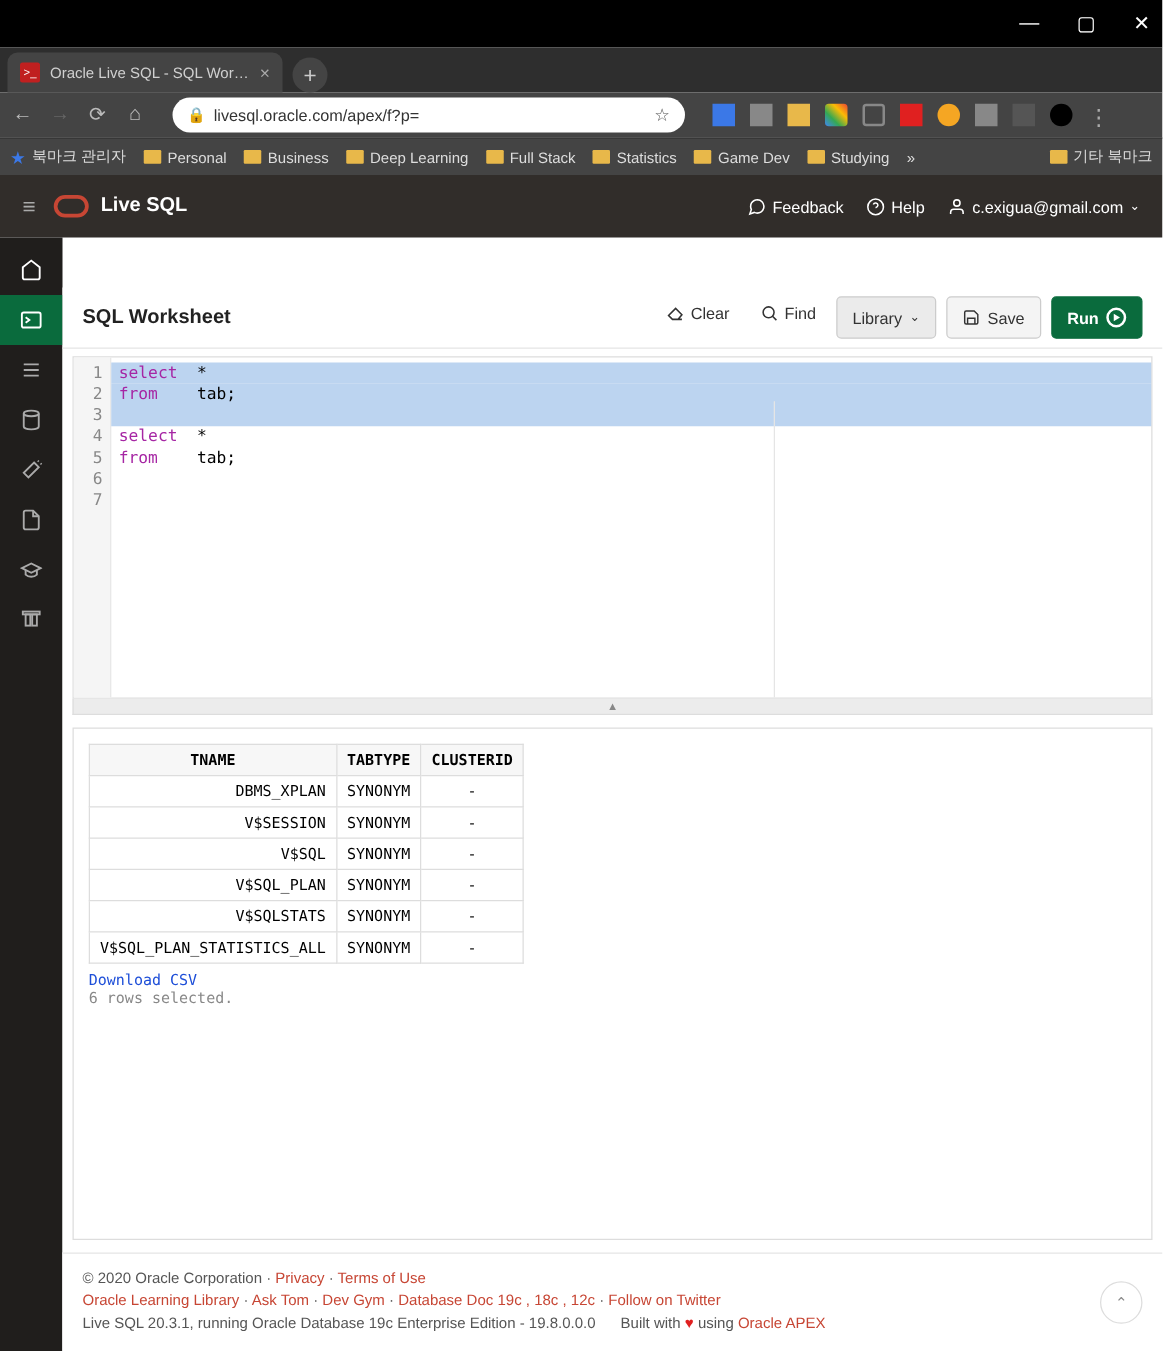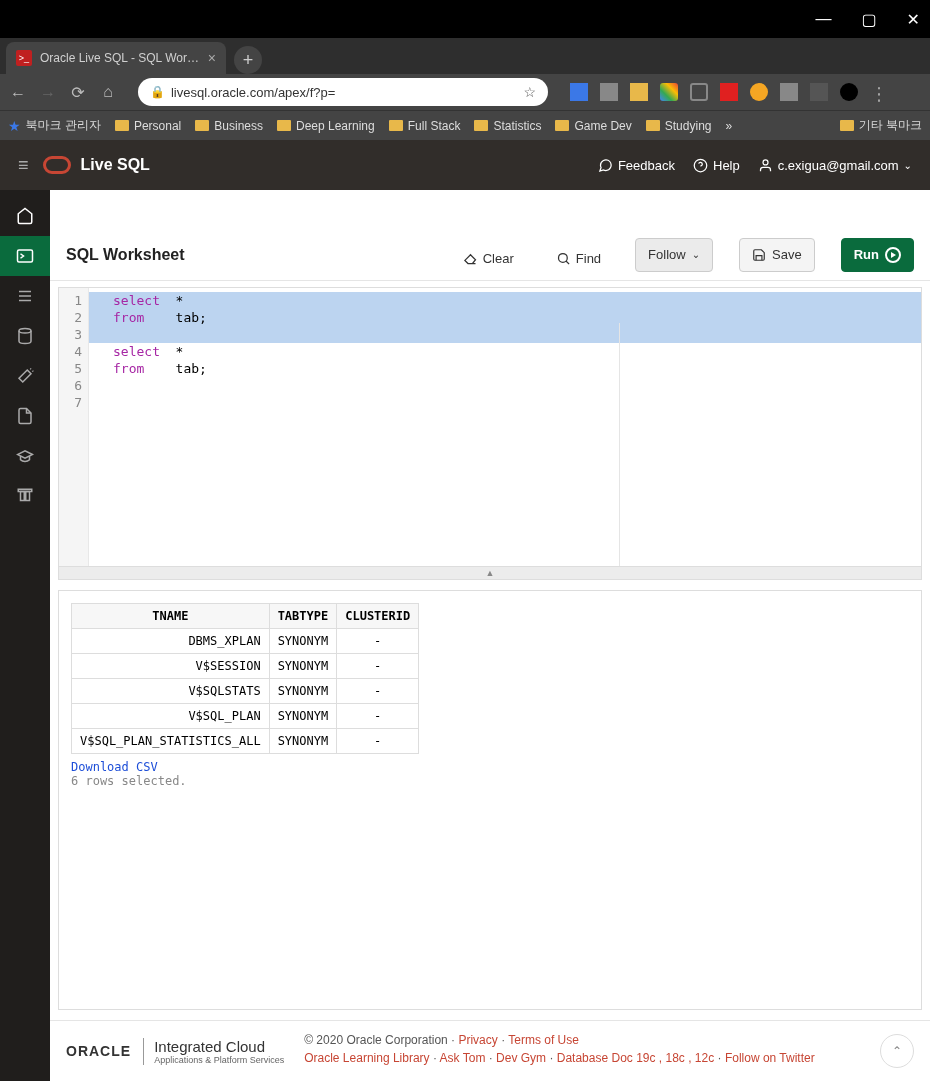--- a/index.html
+++ b/index.html
@@ -45,33 +45,33 @@
 .sidebar { width: 50px; background: #201e1c; display:flex; flex-direction:column; align-items:center; padding-top:6px; gap:0; }
 .side-item { width:50px; height:40px; display:flex; align-items:center; justify-content:center; color:#aaa; font-size:16px; cursor:pointer; }
 .side-item.active { background:#0a6b3d; color:#fff; }
 .side-item.home { color:#fff; }
 
 .content { flex:1; background:#fff; display:flex; flex-direction:column;margin-top:40px; }
 
 
 .page-toolbar { height: 54px; display:flex; align-items:center; padding: 0 16px; border-bottom:1px solid #e5e5e5; }
 .page-title { font-size:16px; font-weight:bold; color:#222; }
-.toolbar-actions { margin-left:auto; display:flex; align-items:flex-end; gap:26px; }
+.toolbar-actions { margin-left:auto; display:flex; align-items:flex-start; gap:8px; }
 .tb-link { display:flex; align-items:center; gap:5px; padding:6px 8px; font-size:13px; color:#333; cursor:pointer; }
 .tb-btn { height:34px; padding:0 12px; border:1px solid #ccc; border-radius:4px; background:#f4f4f4; display:flex; align-items:center; gap:6px; font-size:13px; color:#333; cursor:pointer; }
 .tb-btn.actions { background:#ebebeb; }
 .tb-btn.run { background:#0a6b3d; color:#fff; border-color:#0a6b3d; font-weight:bold; }
 .tb-btn.run .play { width:16px; height:16px; border:2px solid #fff; border-radius:50%; display:flex; align-items:center; justify-content:center; }
 .tb-btn.run .play::after { content:''; border-left:5px solid #fff; border-top:3px solid transparent; border-bottom:3px solid transparent; margin-left:1px; }
 
 
 .editor-wrap { display:flex; border:1px solid #ddd; margin:6px 8px 0 8px; height:300px; }
 .gutter { width:30px; background:#f5f5f5; border-right:1px solid #e8e8e8; text-align:right; padding:4px 6px 0 0; font-family:Consolas,monospace; font-size:13px; color:#888; line-height:17px; }
 .code-area { flex:1; font-family:Consolas,monospace; font-size:13px; line-height:17px; padding-top:4px; position:relative; }
-.code-line { padding-left:24px; white-space:pre; }
+.code-line { padding-left:6px; white-space:pre; }
 .code-line.sel { background:#bcd4f0; }
 .kw { color:#a626a4; }
 .code-right-border { position:absolute; left:530px; top:35px; bottom:0; border-left:1px solid #e5e5e5; }
 .splitter { height:14px; background:#ececec; margin:0 8px; border:1px solid #ddd; border-top:none; display:flex; align-items:center; justify-content:center; color:#888; font-size:9px; }
 
 
 .results { margin:10px 8px; border:1px solid #ddd; padding:12px; font-family:Consolas,monospace; font-size:12px; height:448px; }
 .results table { border-collapse:collapse; }
 .results th, .results td { border:1px solid #ddd; padding:5px 8px; text-align:right; white-space:nowrap; }
 .results th { background:#f7f7f7; font-weight:bold; text-align:center; }
@@ -270,21 +270,21 @@
           <span>Clear</span>
         </span>
         <span class="tb-link">
           <svg width="15" height="15" viewBox="0 0 24 24" fill="none" stroke="#333" stroke-width="2">
               <circle cx="11" cy="11" r="7"></circle>
               <line x1="21" y1="21" x2="16" y2="16"></line>
             </svg>
           <span>Find</span>
         </span>
         <span class="tb-btn actions">
-          <span>Follow</span>
+          <span>Library</span>
           <span style="font-size:10px">⌄</span>
         </span>
         <span class="tb-btn">
           <svg width="14" height="14" viewBox="0 0 24 24" fill="none" stroke="#333" stroke-width="2">
               <path d="M19 21H5a2 2 0 0 1-2-2V5a2 2 0 0 1 2-2h11l5 5v11a2 2 0 0 1-2 2z"></path>
               <polyline points="17 21 17 13 7 13 7 21"></polyline>
             </svg>
           <span>Save</span>
         </span>
         <span class="tb-btn run">
@@ -331,52 +331,58 @@
               <td>DBMS_XPLAN</td>
               <td style="text-align: center;">SYNONYM</td>
               <td style="text-align: center;">-</td>
             </tr>
             <tr>
               <td>V$SESSION</td>
               <td style="text-align: center;">SYNONYM</td>
               <td style="text-align: center;">-</td>
             </tr>
             <tr>
+              <td>V$SQL</td>
+              <td style="text-align: center;">SYNONYM</td>
+              <td style="text-align: center;">-</td>
+            </tr>
+            <tr>
+              <td>V$SQL_PLAN</td>
+              <td style="text-align: center;">SYNONYM</td>
+              <td style="text-align: center;">-</td>
+            </tr>
+            <tr>
               <td>V$SQLSTATS</td>
-              <td style="text-align: center;">SYNONYM</td>
-              <td style="text-align: center;">-</td>
-            </tr>
-            <tr>
-              <td>V$SQL_PLAN</td>
               <td style="text-align: center;">SYNONYM</td>
               <td style="text-align: center;">-</td>
             </tr>
             <tr>
               <td>V$SQL_PLAN_STATISTICS_ALL</td>
               <td style="text-align: center;">SYNONYM</td>
               <td style="text-align: center;">-</td>
             </tr>
           </tbody>
       </table>
       <a class="dl-link">Download CSV</a><br>
       <span class="rows-msg">6 rows selected.</span>
     </div>
 
     <div class="footer">
-      <div class="footer-left">
-        <span class="oracle-logo">ORACLE</span>
-        <div class="cloud-txt">
-          <div class="big">Integrated Cloud</div>
-          <div class="small">Applications &amp; Platform Services</div>
-        </div>
-      </div>
       <div class="footer-right">
         <div class="footer-row">
           <span>© 2020 Oracle Corporation</span> ·
           <a>Privacy</a> ·
           <a>Terms of Use</a>
         </div>
         <div class="footer-row" id="footer-links"><a>Oracle Learning Library</a> · <a>Ask Tom</a> · <a>Dev Gym</a> · <a>Database Doc 19c , 18c , 12c</a> · <a>Follow on Twitter</a></div>
+        <div class="footer-row">
+          <span>Live SQL 20.3.1, running Oracle Database 19c Enterprise Edition - 19.8.0.0.0</span>
+          &nbsp;&nbsp;&nbsp;&nbsp;
+          <span>Built with</span>
+          <span class="heart"> ♥ </span>
+          <span>using</span>
+          <a>Oracle APEX</a>
+        </div>
       </div>
       <div class="scroll-top">⌃</div>
     </div>
   </div>
 </div>
 
 </body></html>

